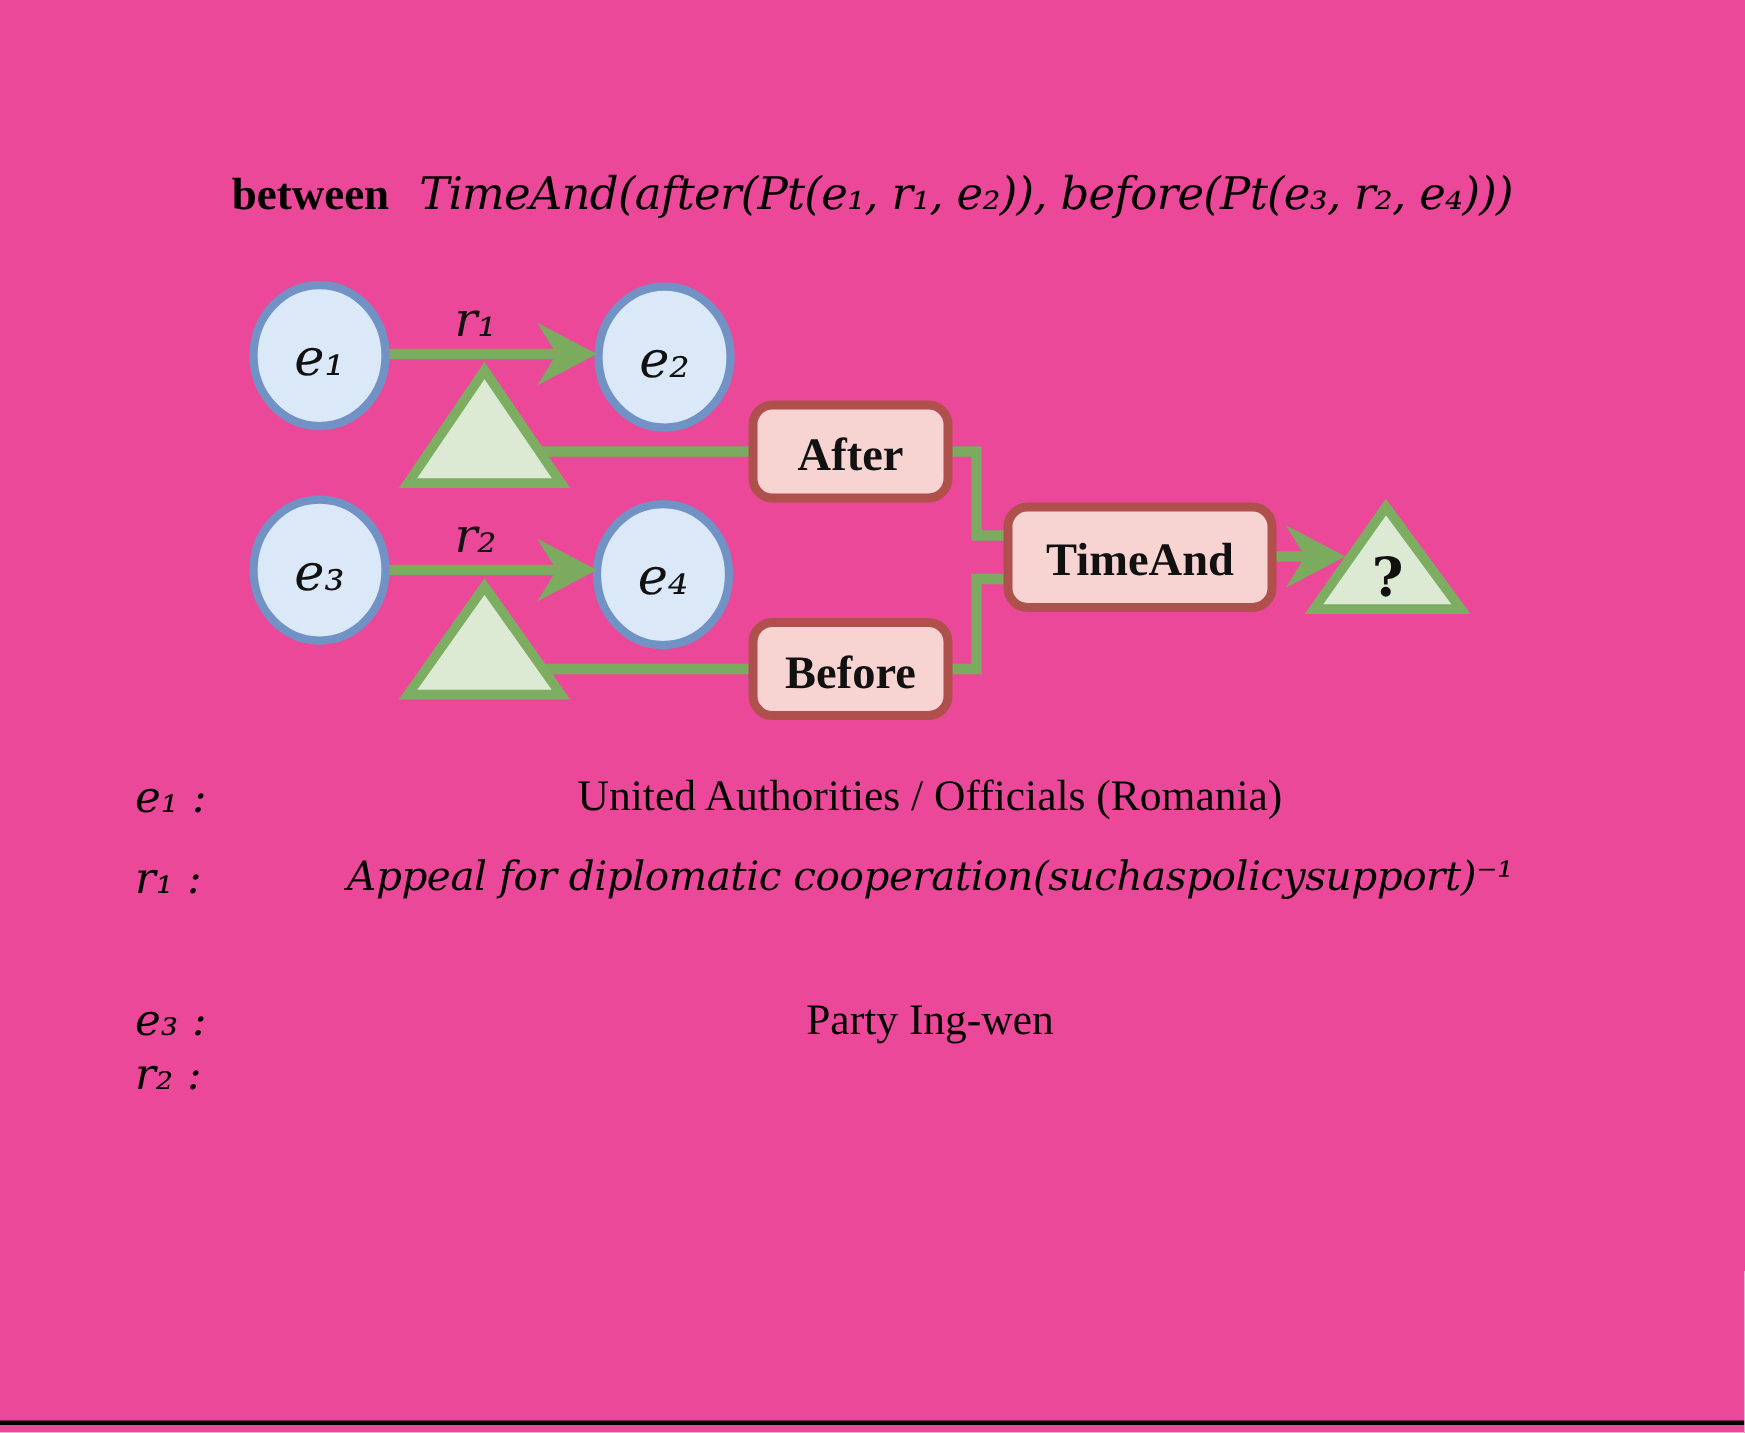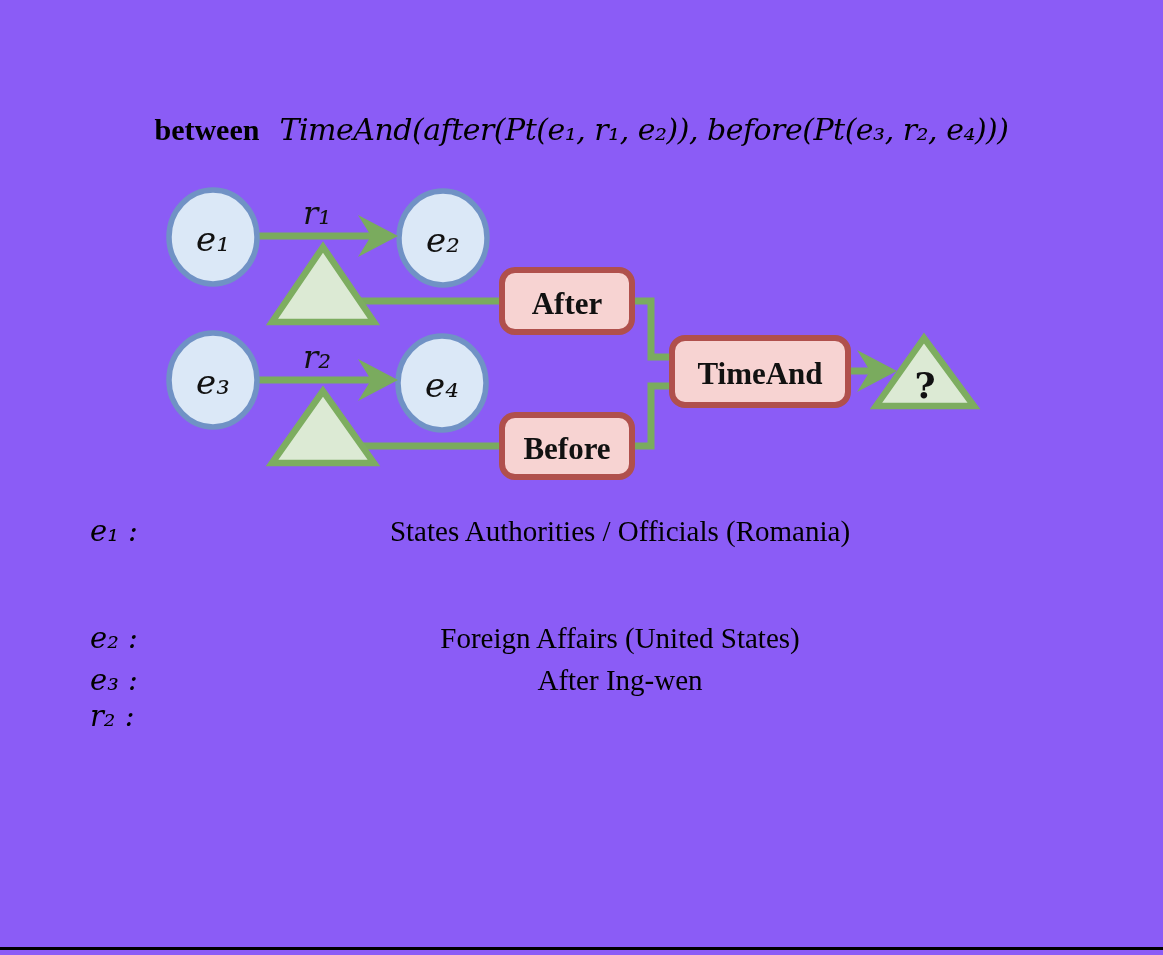--- a/index.html
+++ b/index.html
@@ -1,20 +1,20 @@
 <!DOCTYPE html>
 <html><head>
 <meta charset="utf-8">
 <style>
   html, body { margin: 0; padding: 0; background: #ffffff; }
   #page {
     position: relative;
     width: 1163px;
     height: 955px;
-    background: #8b5cf6;
+    background: #ec4899;
     overflow: hidden;
     font-family: "Liberation Serif", serif;
     color: #000000;
   }
 
   
   #formula {
     position: absolute;
     top: 112px;
     left: 0;
@@ -160,29 +160,29 @@
 
     <text class="op-label" x="567" y="303" text-anchor="middle" dominant-baseline="central">After</text>
     <text class="op-label" x="567" y="448" text-anchor="middle" dominant-baseline="central">Before</text>
     <text class="op-label" x="760" y="373" text-anchor="middle" dominant-baseline="central">TimeAnd</text>
 
     <text class="q-label" x="925" y="385" text-anchor="middle" dominant-baseline="central">?</text>
   </svg>
 
   <div class="legend-row" style="top:511px">
     <span class="legend-label">e₁ :</span>
-    <span class="legend-value">States Authorities / Officials (Romania)</span>
+    <span class="legend-value">United Authorities / Officials (Romania)</span>
   </div>
-  <div class="legend-row" style="top:618px">
-    <span class="legend-label">e₂ :</span>
-    <span class="legend-value">Foreign Affairs (United States)</span>
+  <div class="legend-row" style="top:565px">
+    <span class="legend-label">r₁ :</span>
+    <span class="legend-value math">Appeal for diplomatic cooperation(suchaspolicysupport)⁻¹</span>
   </div>
   <div class="legend-row" style="top:660px">
     <span class="legend-label">e₃ :</span>
-    <span class="legend-value">After Ing-wen</span>
+    <span class="legend-value">Party Ing-wen</span>
   </div>
   <div class="legend-row" style="top:696px">
     <span class="legend-label">r₂ :</span>
   </div>
 
   <div id="bottom-rule"></div>
 
 </div>
 
 </body></html>

